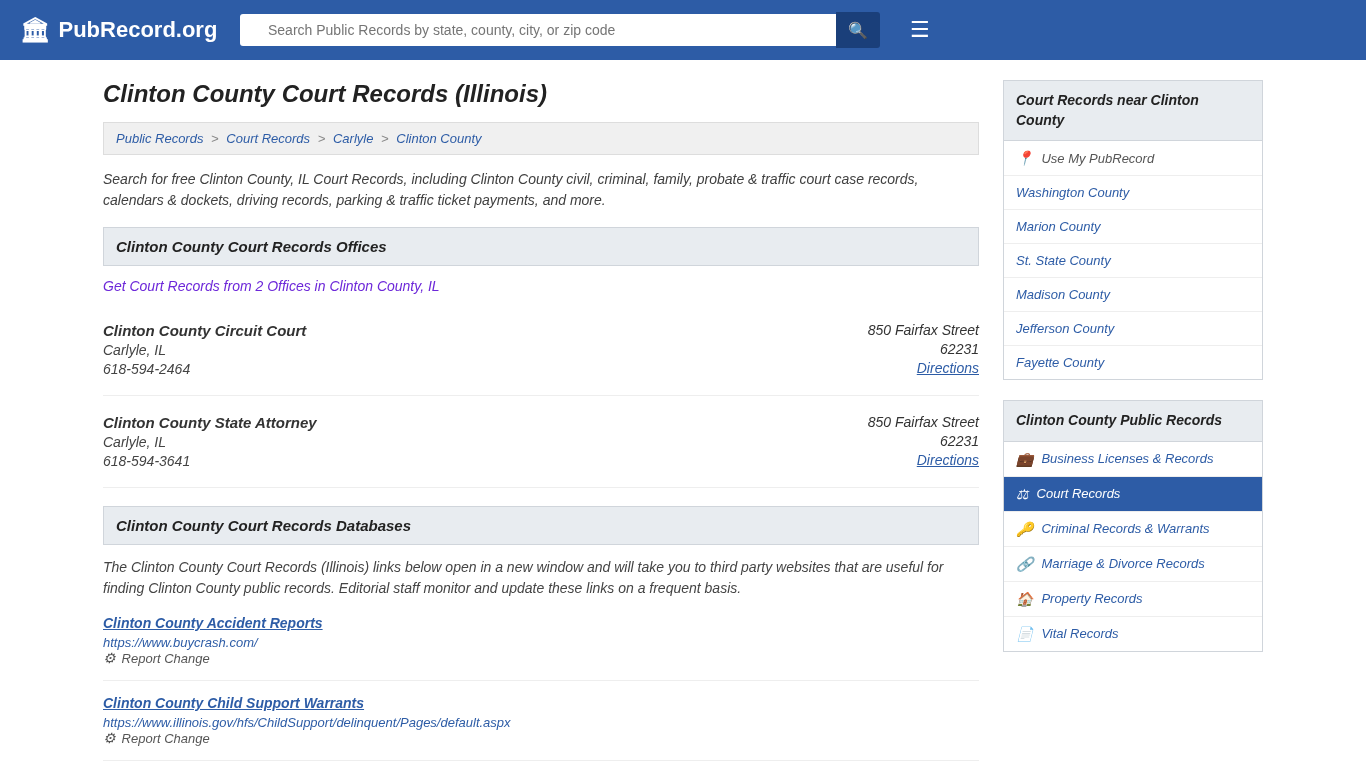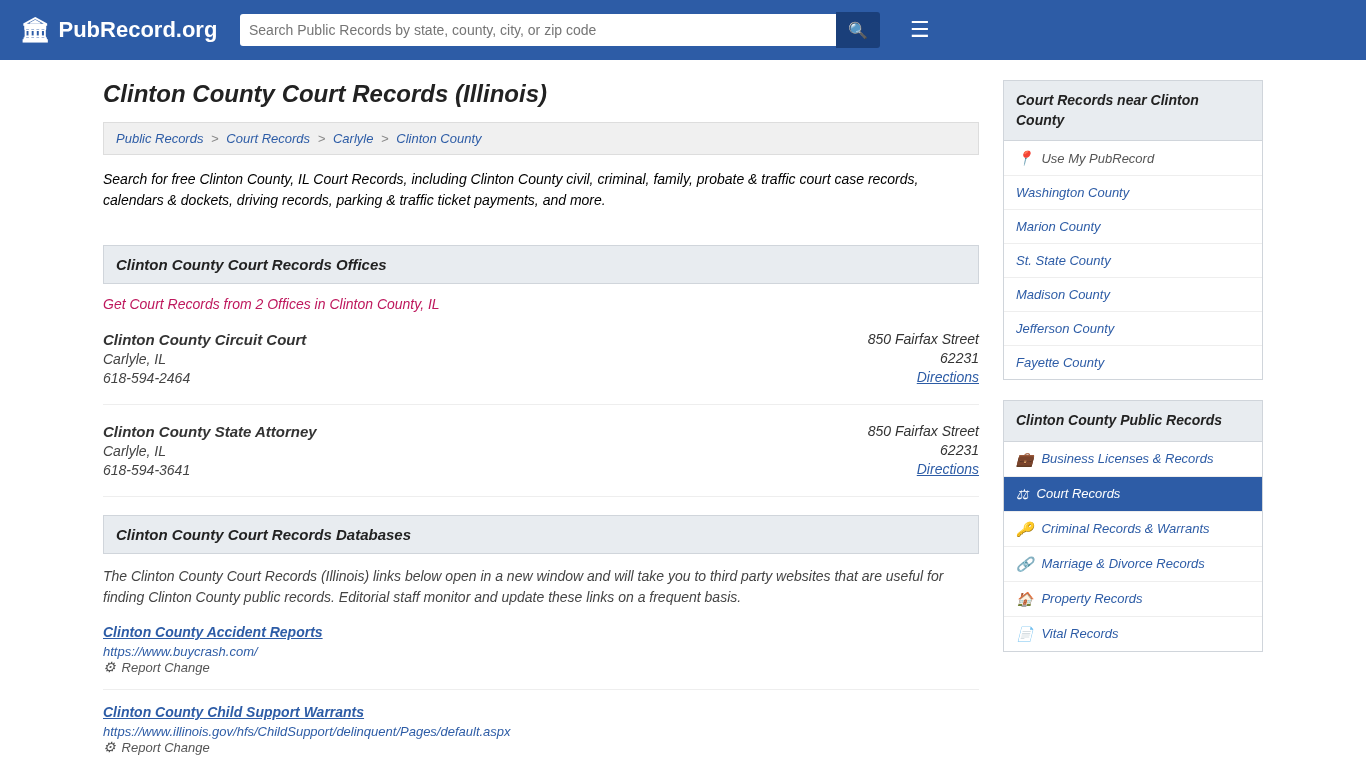--- a/index.html
+++ b/index.html
@@ -27,21 +27,21 @@
       font-size: 24px;
     }
     .search-bar {
       flex: 1;
       display: flex;
       align-items: center;
       max-width: 640px;
     }
     .search-bar input {
       flex: 1;
-      padding: 8px 9px;
+      padding: 8px 28px;
       font-size: 14px;
       border: none;
       outline: none;
       border-radius: 3px 0 0 3px;
     }
     .search-btn {
       background: #1a3f7a;
       border: none;
       padding: 8px 12px;
       cursor: pointer;
@@ -93,41 +93,41 @@
       color: #555;
       margin-bottom: 14px;
       border: 1px solid #ddd;
     }
     .breadcrumb a { color: #2d5ca6; text-decoration: none; }
     .breadcrumb span { margin: 0 4px; color: #888; }
 
     
     .description {
       font-size: 14px;
-      color: #000000;
-      margin-bottom: 34px;
+      color: #404040;
+      margin-bottom: 16px;
       line-height: 1.5;
     }
 
     
     .section-header {
       background: #e8ecf0;
       padding: 10px 12px;
       font-size: 15px;
       font-weight: bold;
       color: #222;
       margin-bottom: 12px;
       border: 1px solid #d0d5db;
     }
 
     
     .office-count {
       font-size: 14px;
-      color: #be185d;
-      margin-bottom: 19px;
+      color: #6d28d9;
+      margin-bottom: 28px;
     }
     .office-entry {
       display: flex;
       justify-content: space-between;
       margin-bottom: 18px;
       padding-bottom: 18px;
       border-bottom: 1px solid #eee;
     }
     .office-left .office-name {
       font-weight: bold;

